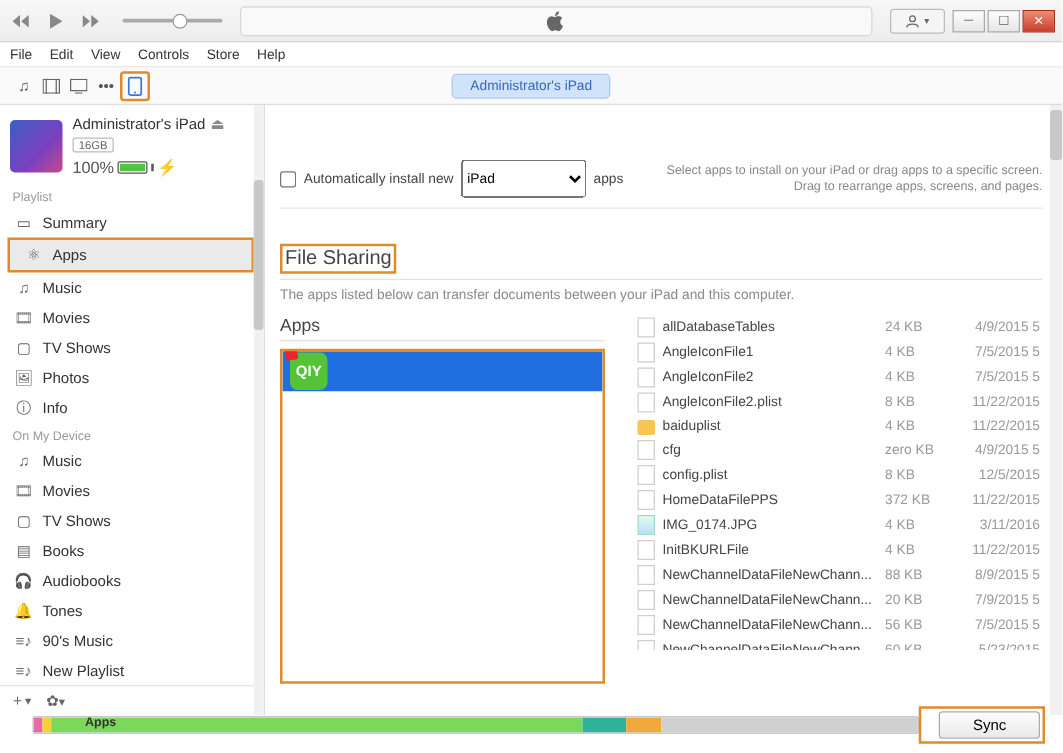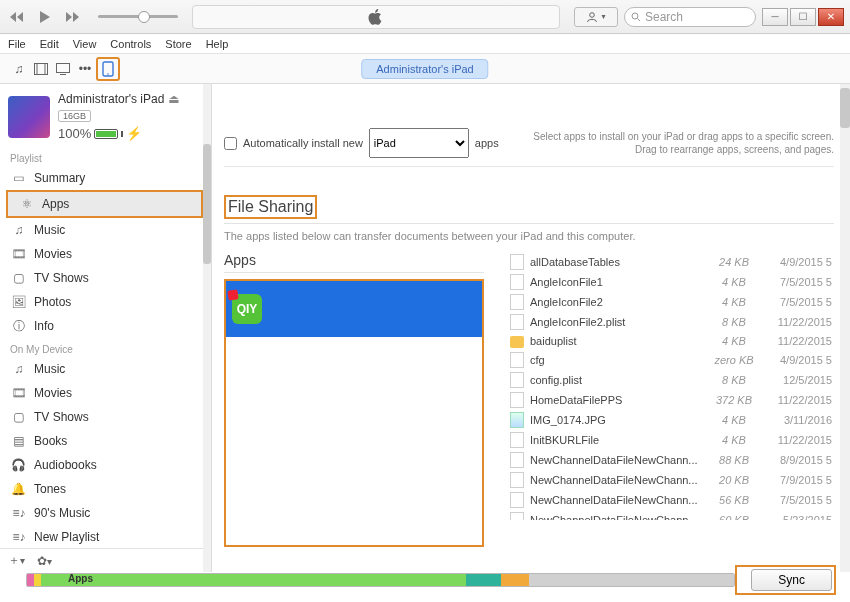--- a/index.html
+++ b/index.html
@@ -52,32 +52,32 @@
 .autoinstall select { height:30px; font-size:11px; min-width:100px; }
 .hint { color:#888; font-size:10px; text-align:right; margin-left:auto; line-height:1.3; }
 .fshead { margin-top:28px; font-size:16px; font-weight:500; border-bottom:1px solid #e3e3e3; padding-bottom:4px; display:flex; align-items:center; }
 .fshead .hlwrap { border:2px solid #e08a2c; padding:1px 2px; }
 .fs-sub { color:#8a8a8a; font-size:11px; margin-top:6px; }
 .fscols { display:flex; gap:24px; margin-top:10px; }
 .col { display:flex; flex-direction:column; }
 .col.apps { width:260px; }
 .colhead { font-size:14px; font-weight:500; border-bottom:1px solid #e3e3e3; padding-bottom:4px; margin-bottom:6px; }
 .applist { border:2px solid #e08a2c; height:268px; background:#fff; overflow:hidden; }
-.approw { height:56px; background:#1f6fe0; display:flex; align-items:center; gap:8px; padding:0 6px; }
+.approw { height:32px; background:#1f6fe0; display:flex; align-items:center; gap:8px; padding:0 6px; }
 .appicon { width:30px; height:30px; border-radius:6px; background:#55c338; display:flex; align-items:center; justify-content:center; color:#fff; font-weight:bold; font-size:12px; position:relative; }
 .appicon::before { content:""; position:absolute; top:-4px; left:-4px; width:10px; height:10px; background:#e23; border-radius:2px; transform:rotate(-8deg); }
 .appname { color:#cfe1ff; font-weight:600; filter:blur(2px); }
 .col.docs { flex:1; }
 .doclist { height:268px; overflow:auto; }
 .docrow { display:flex; align-items:center; gap:6px; padding:2px 2px; font-size:11px; }
 .docrow .fic { width:14px; height:16px; border:1px solid #cfcfcf; background:#fff; position:relative; }
 .docrow .fic.folder { border:none; background:#f6c552; border-radius:2px; height:12px; margin-top:2px; }
 .docrow .fic.img { border:1px solid #9db; background:linear-gradient(#dfe,#bdf); }
 .docrow .nm { flex:1; white-space:nowrap; overflow:hidden; text-overflow:ellipsis; color:#444; }
-.docrow .sz { width:52px; text-align:center; color:#999;font-style:italic; }
+.docrow .sz { width:52px; text-align:left; color:#999; }
 .docrow .dt { width:66px; text-align:right; color:#999; }
 
 .capbar { position:absolute; left:26px; right:14px; bottom:10px; height:24px; display:flex; align-items:center; }
 .capseg { height:14px; border:1px solid #b8b8b8; display:flex; flex:1; overflow:hidden; border-radius:2px; }
 .seg { height:100%; }
 .caplabel { position:absolute; left:42px; top:5px; font-size:10px; font-weight:bold; color:#333; }
 .syncbtn { margin-left:12px; padding:3px 26px; font-size:12px; background:linear-gradient(#fdfdfd,#e9e9e9); border:1px solid #aaa; border-radius:3px; }
 .sync-hl { border:2px solid #e08a2c; padding:2px; }
 </style>
 </head>
@@ -106,27 +106,20 @@
     <svg width="16" height="16" viewBox="0 0 16 16">
         <path fill="#666" d="M11.2 8.4c0-2 1.6-2.9 1.7-3-0.9-1.3-2.4-1.5-2.9-1.5-1.2-0.1-2.4 0.7-3 0.7-0.6 0-1.6-0.7-2.6-0.7-1.3 0-2.6 0.8-3.2 2-1.4 2.4-0.4 6 1 7.9 0.7 1 1.5 2 2.5 2 1 0 1.4-0.6 2.6-0.6 1.2 0 1.6 0.6 2.6 0.6 1.1 0 1.8-1 2.4-1.9 0.8-1.1 1.1-2.2 1.1-2.2 0 0-2.2-0.8-2.2-3.3zM9.4 2.6c0.5-0.7 0.9-1.6 0.8-2.6-0.8 0-1.7 0.5-2.3 1.2-0.5 0.6-0.9 1.6-0.8 2.5 0.9 0.1 1.8-0.5 2.3-1.1z"></path>
       </svg>
   </div>
   <div class="userbtn">
     <svg width="12" height="12">
         <circle cx="6" cy="4" r="2.3" fill="none" stroke="#666"></circle>
         <path d="M1.5 11 C1.5 7.5 10.5 7.5 10.5 11" fill="none" stroke="#666"></path>
       </svg>
     <span style="font-size:8px;color:#666">▾</span>
-  </div>
-  <div class="search">
-    <svg width="10" height="10">
-        <circle cx="4" cy="4" r="3" stroke="#999" fill="none"></circle>
-        <line x1="6.5" y1="6.5" x2="9" y2="9" stroke="#999"></line>
-      </svg>
-    <span>Search</span>
   </div>
   <div class="wbtns">
     <div class="wbtn">─</div>
     <div class="wbtn">☐</div>
     <div class="wbtn close">✕</div>
   </div>
 </div>
 
 <div class="menubar">
   <span>File</span>

